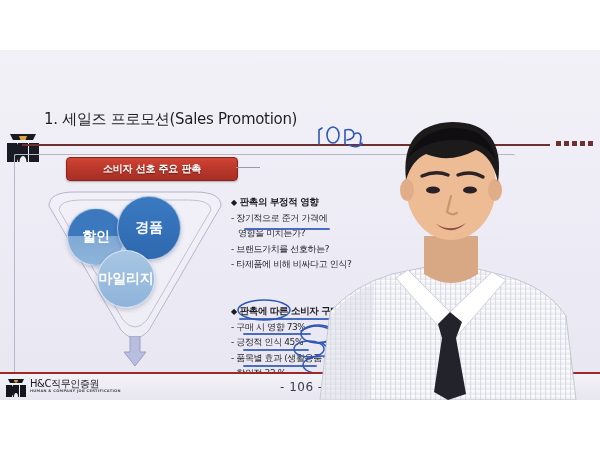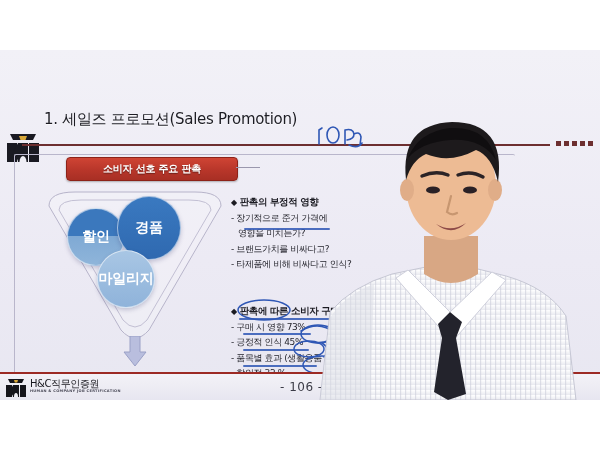--- a/index.html
+++ b/index.html
@@ -213,21 +213,21 @@
 
     <div class="block b1">
       <div class="b-head">
         <span class="dia">◆</span>
         <span>판촉의 부정적 영향</span>
       </div>
       <div class="b-line">- 장기적으로 준거 가격에</div>
       <div class="b-line">
         <span class="ind">영향을 미치는가?</span>
       </div>
-      <div class="b-line">- 브랜드가치를 비싸다고?</div>
+      <div class="b-line">- 브랜드가치를 선호하는?</div>
       <div class="b-line">- 타제품에 비해 비싸다고 인식?</div>
     </div>
 
     <div class="block b2">
       <div class="b-head">
         <span class="dia">◆</span>
         <span>판촉에 따른 소비자 구매</span>
       </div>
       <div class="b-line">- 구매 시 영향 73%</div>
       <div class="b-line">- 긍정적 인식 45%</div>

